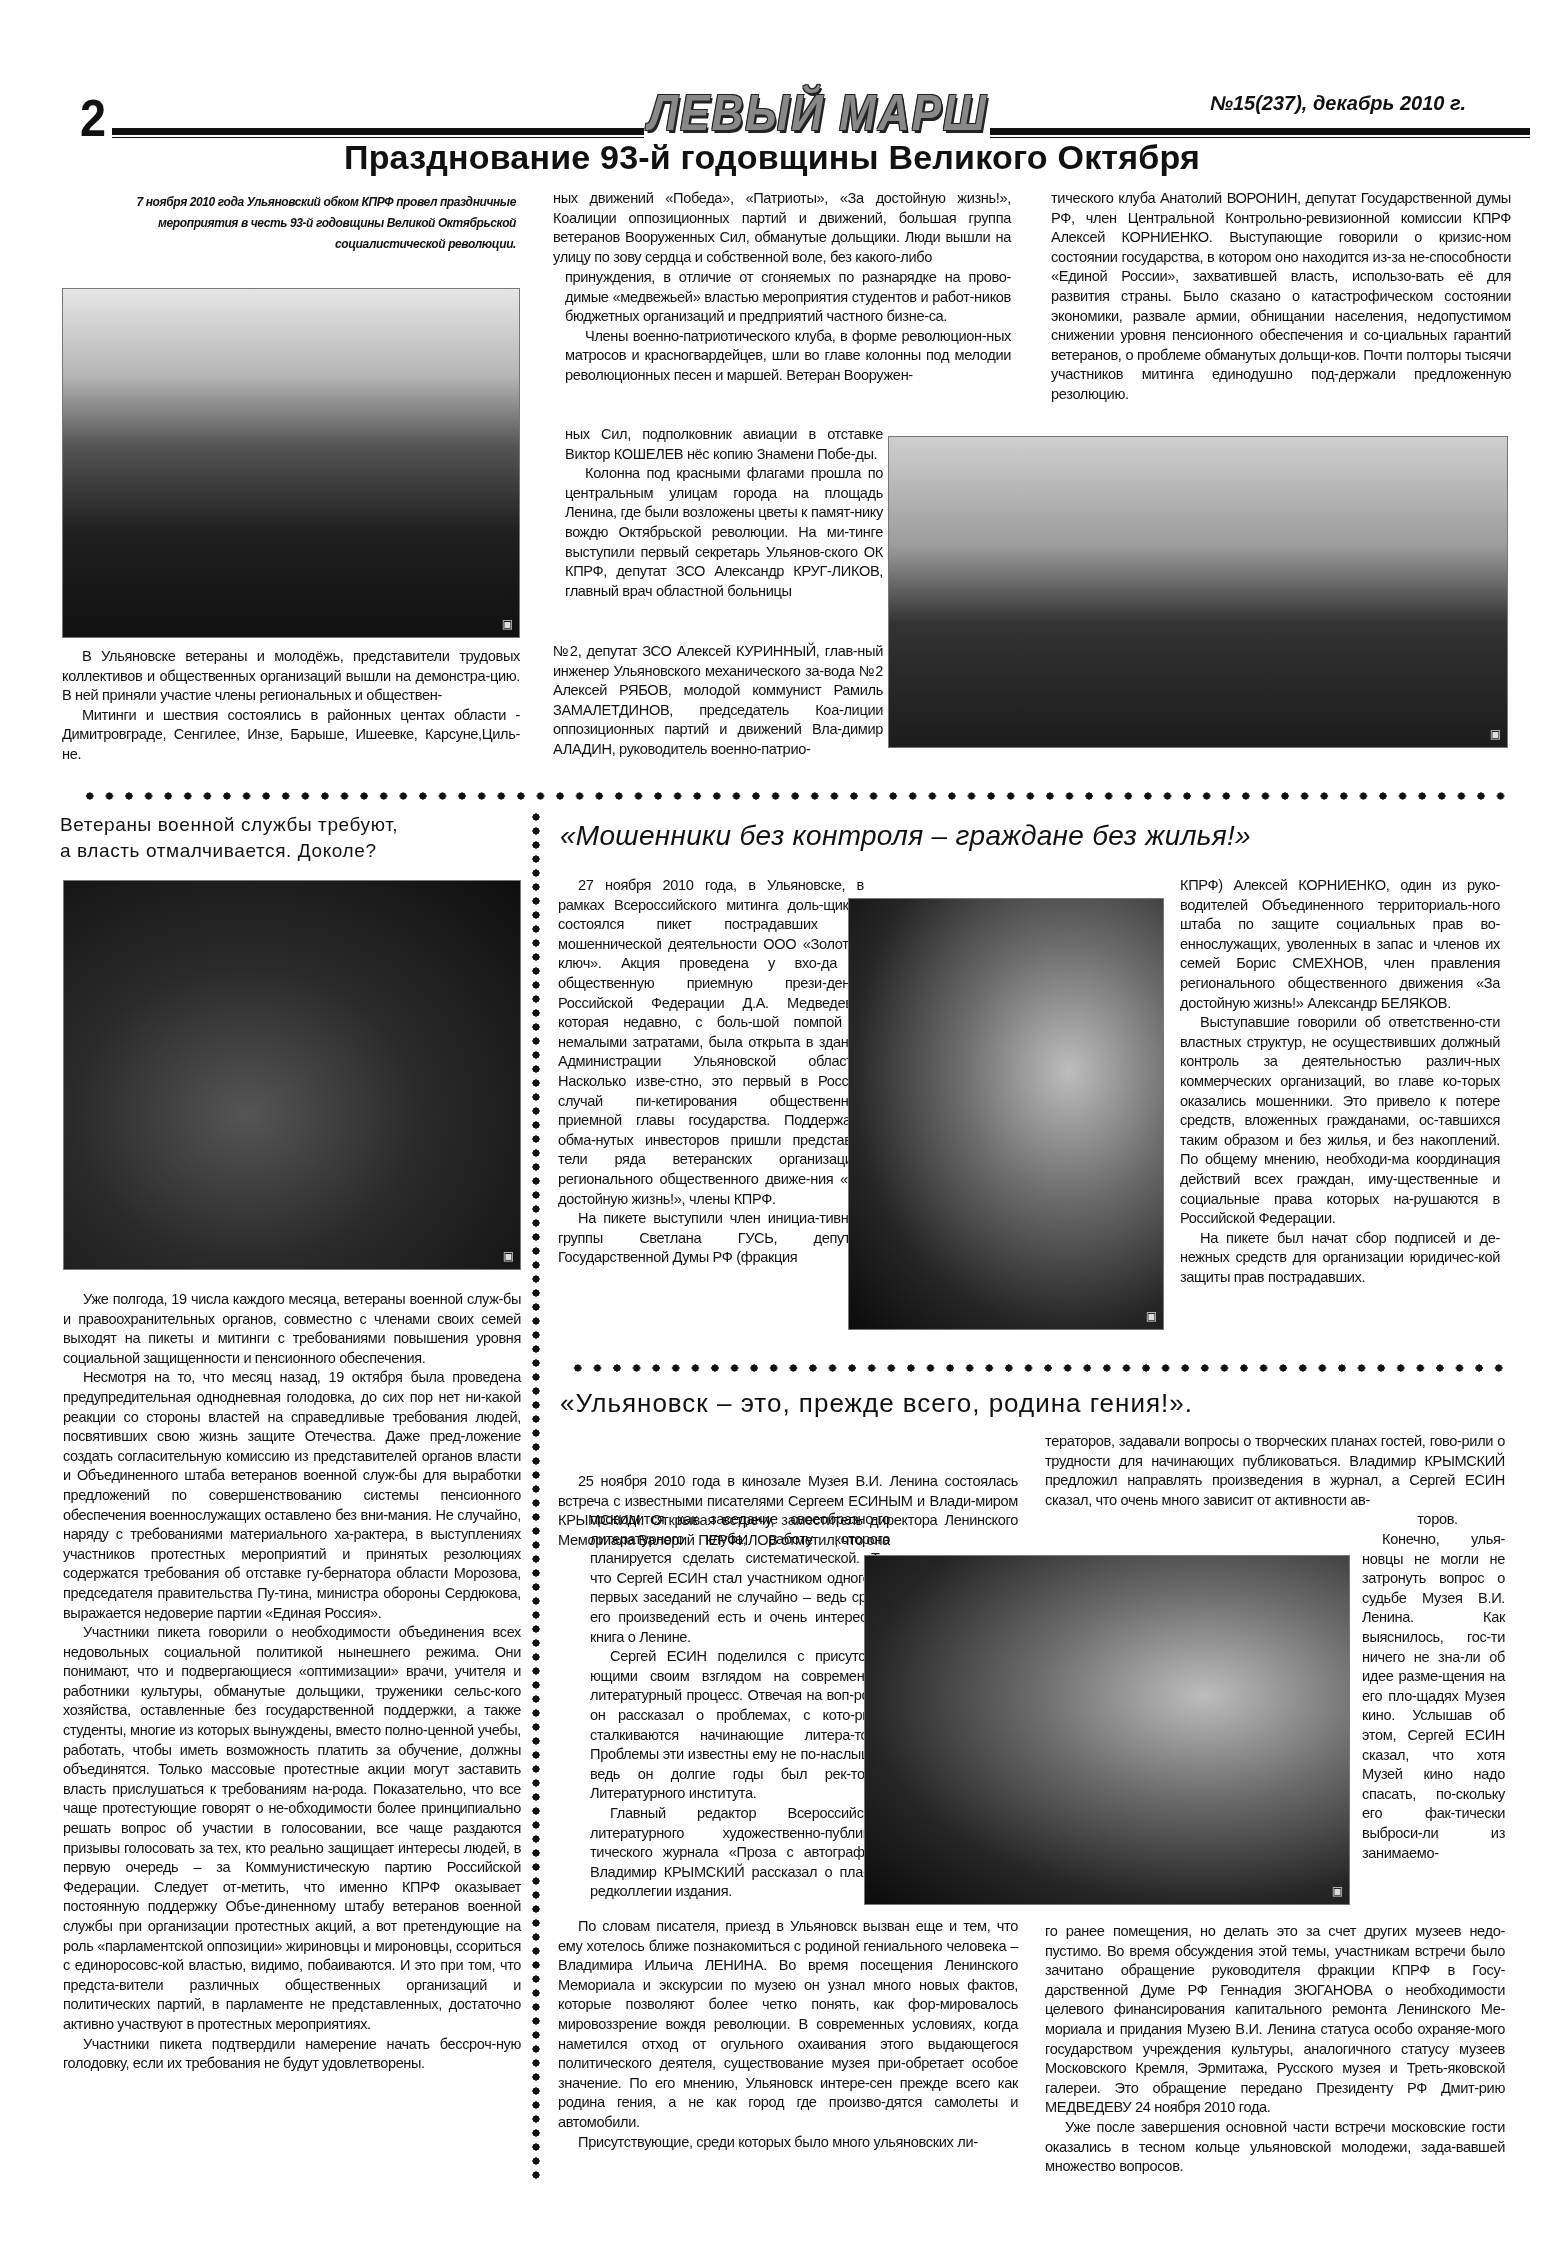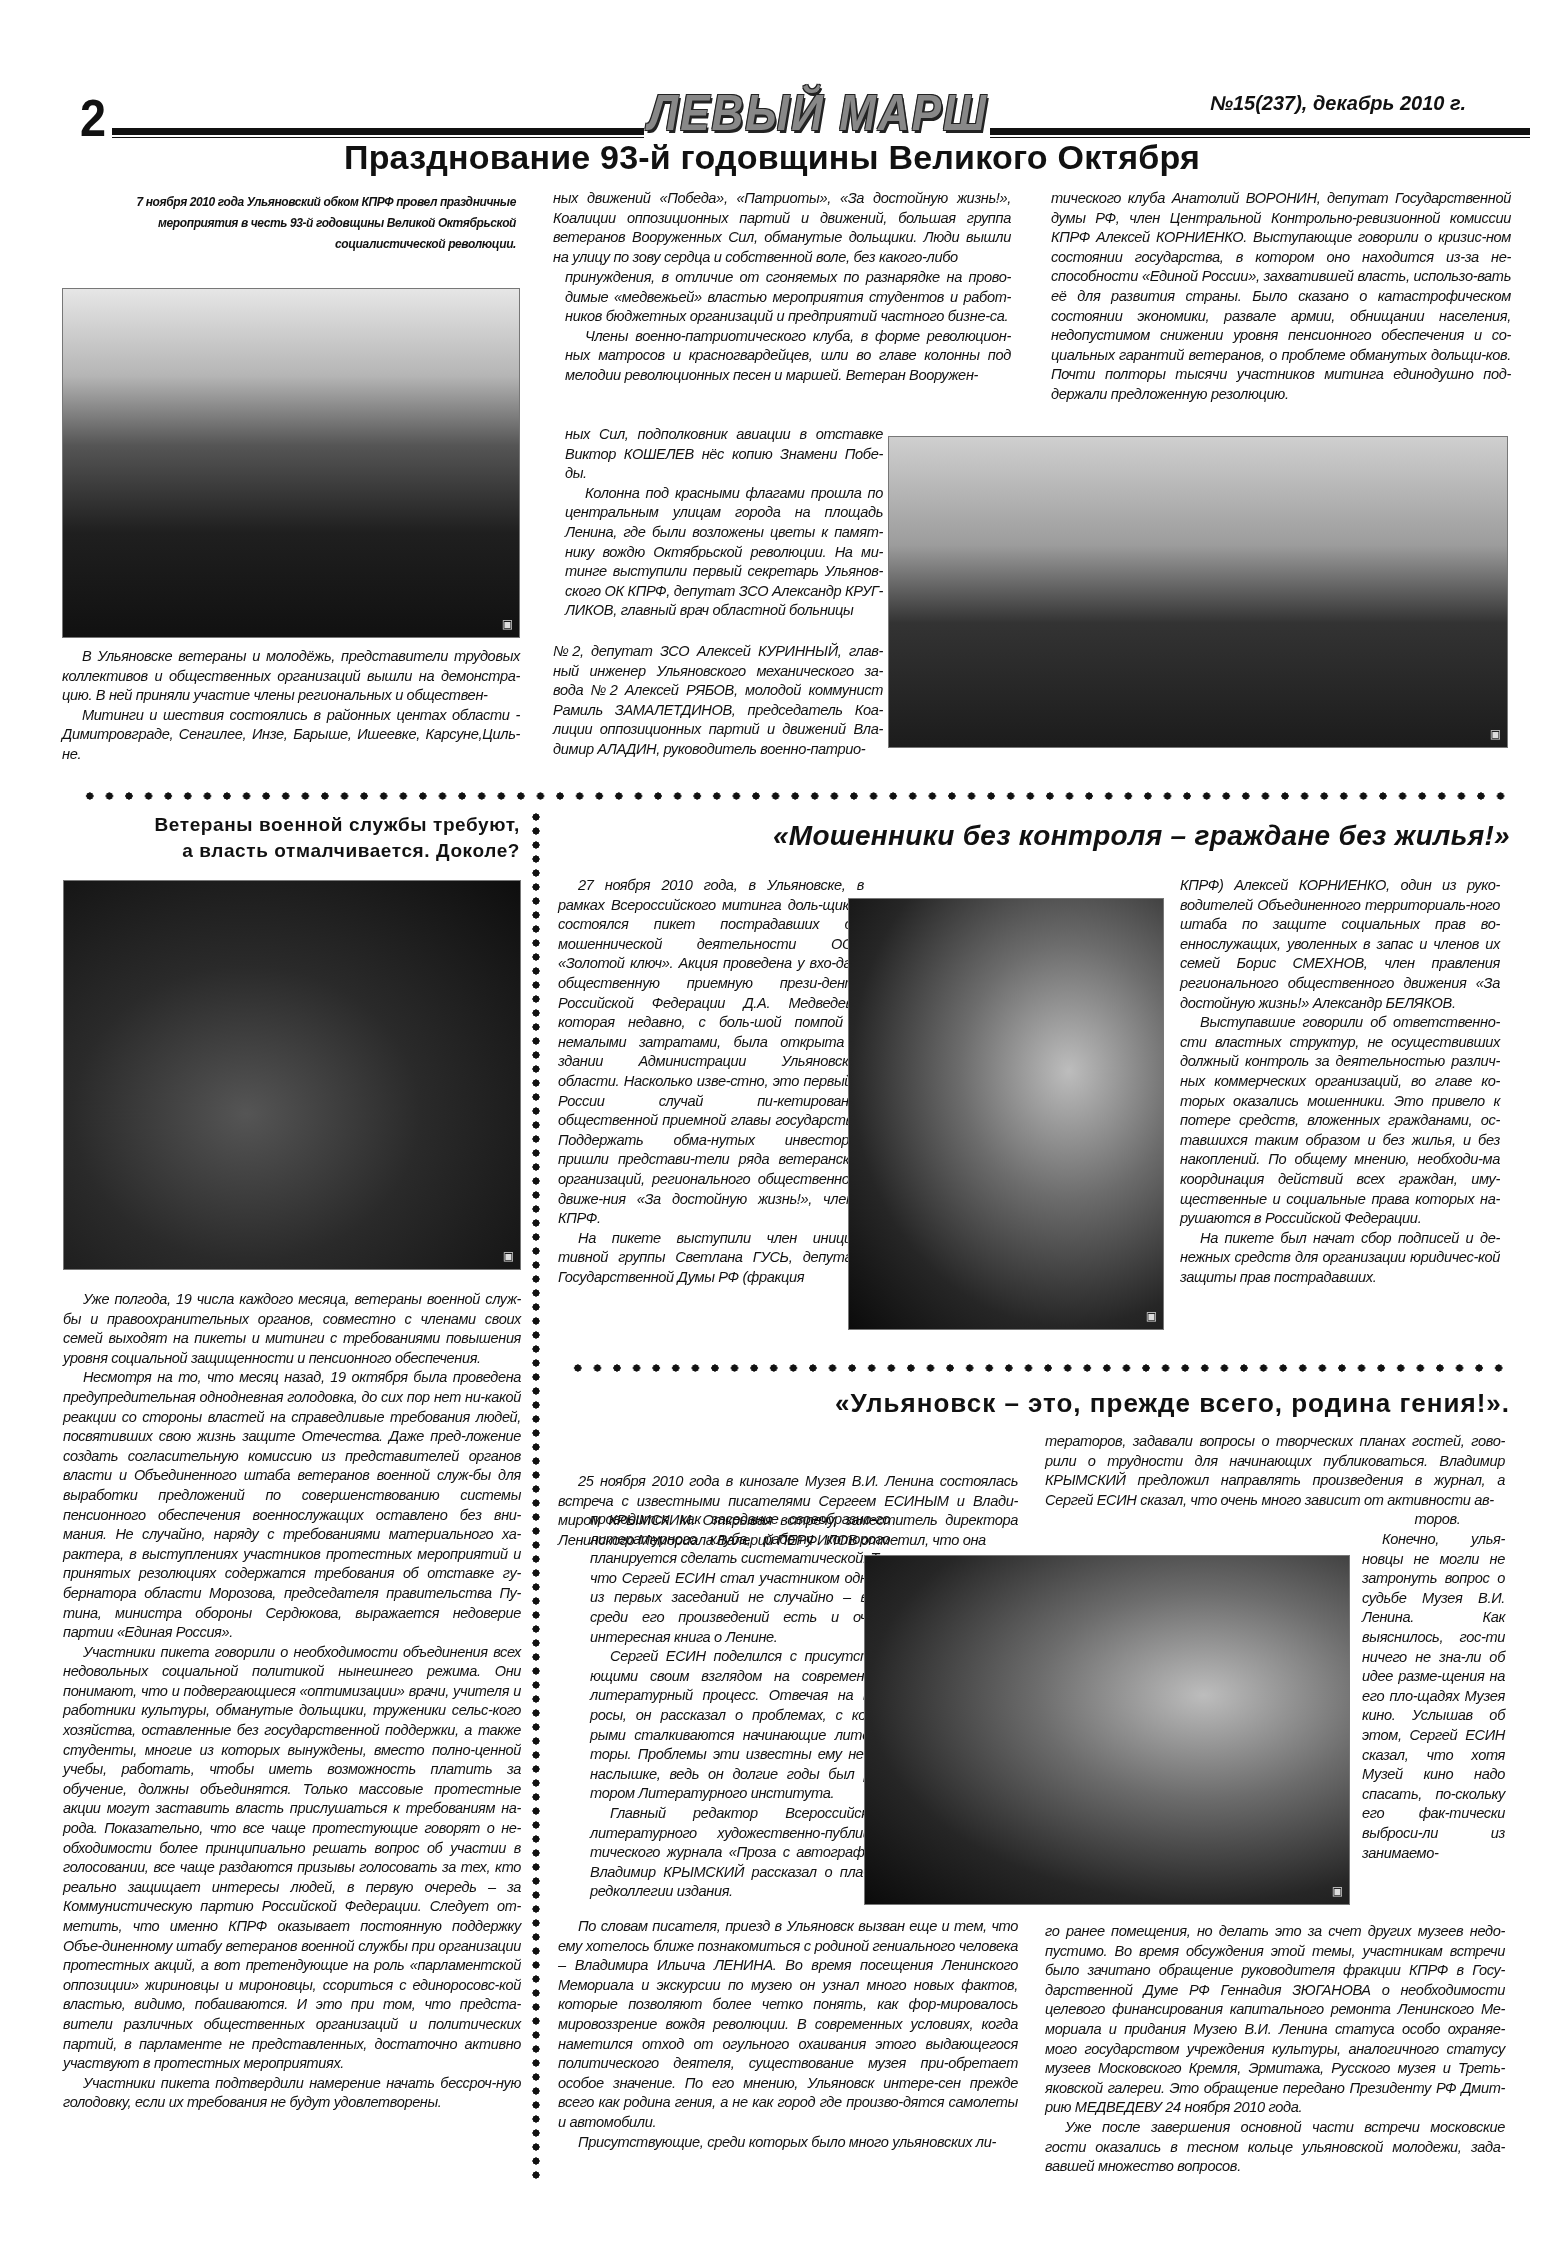--- a/index.html
+++ b/index.html
@@ -1,40 +1,40 @@
 <!DOCTYPE html>
 <html><head>
 <meta charset="utf-8">
 <style>
   * { box-sizing: border-box; margin: 0; padding: 0; }
   html, body { width: 1544px; height: 2259px; background: #fff; overflow: hidden; }
   body { position: relative; font-family: "Liberation Sans", sans-serif; color: #111; }
   .abs { position: absolute; }
   .txt { font-family: "Liberation Sans", sans-serif; font-size: 14.6px; line-height: 19.6px; text-align: justify; color: #111; letter-spacing: -0.35px; }
-  .txt p { text-indent: 20px; font-style: italic; }
+  .txt p { text-indent: 20px; }
   .txt p.noind { text-indent: 0; }
   
   .page-num { left: 80px; top: 92px; font-size: 52px; font-weight: bold; line-height: 52px; font-family: "Liberation Sans", sans-serif; transform: scaleX(0.9); transform-origin: left; }
   .mast-line1 { left: 112px; top: 128px; width: 532px; height: 7px; background: #111; }
   .mast-line1b { left: 112px; top: 137px; width: 532px; height: 1px; background: #111; }
   .mast-line2 { left: 990px; top: 128px; width: 540px; height: 7px; background: #111; }
   .mast-line2b { left: 990px; top: 137px; width: 540px; height: 1px; background: #111; }
   .logo { left: 648px; top: 88px; font-size: 44px; font-weight: bold; font-style: italic; color: #888; letter-spacing: 2px; font-family: "Liberation Sans", sans-serif; transform: scaleY(1.15); text-shadow: 2px 2px 0 #222, -1px -1px 0 #222, 1px -1px 0 #222, -1px 1px 0 #222; }
   .issue { left: 1210px; top: 92px; font-size: 20px; font-weight: bold; font-style: italic; }
   .main-title { left: 0; width: 1544px; top: 138px; text-align: center; font-size: 34px; font-weight: bold; letter-spacing: 0.2px; }
   .lead { font-weight: bold; font-style: italic; font-size: 12px; line-height: 21px; text-align: right; letter-spacing: -0.4px; }
   .photo { background: linear-gradient(160deg, #d9d9d9 0%, #9a9a9a 40%, #3a3a3a 75%, #1a1a1a 100%); border: 1px solid #777; }
   .photo.dark { background: radial-gradient(ellipse at 40% 60%, #555 0%, #2a2a2a 45%, #0e0e0e 100%); }
   .photo.crowd { background: linear-gradient(180deg, #e6e6e6 0%, #b5b5b5 25%, #555 45%, #1f1f1f 70%, #111 100%); }
   .photo.rally { background: linear-gradient(180deg, #cfcfcf 0%, #9c9c9c 35%, #333 60%, #1c1c1c 100%); }
   .photo.hall { background: radial-gradient(ellipse at 70% 40%, #bdbdbd 0%, #6c6c6c 35%, #262626 70%, #0b0b0b 100%); }
   .photo-caption-icon { position: absolute; right: 6px; bottom: 6px; font-size: 12px; color: #ddd; }
   .dots-h { height: 8px; background-image: radial-gradient(circle, #111 3.4px, transparent 3.8px); background-size: 19.6px 8px; background-repeat: repeat-x; }
   .dots-v { width: 8px; background-image: radial-gradient(circle, #111 3.4px, transparent 3.8px); background-size: 8px 14px; background-repeat: repeat-y; }
-  .sec-title { font-weight: bold; text-align: right; }
+  .sec-title { font-weight: normal; text-align: left; }
   .sec-title.italic { font-style: italic; }
 </style>
 </head>
 <body>
 
 <div class="abs page-num">2</div>
 <div class="abs mast-line1"></div>
 <div class="abs mast-line1b"></div>
 <div class="abs logo">ЛЕВЫЙ МАРШ</div>
 <div class="abs mast-line2"></div>

